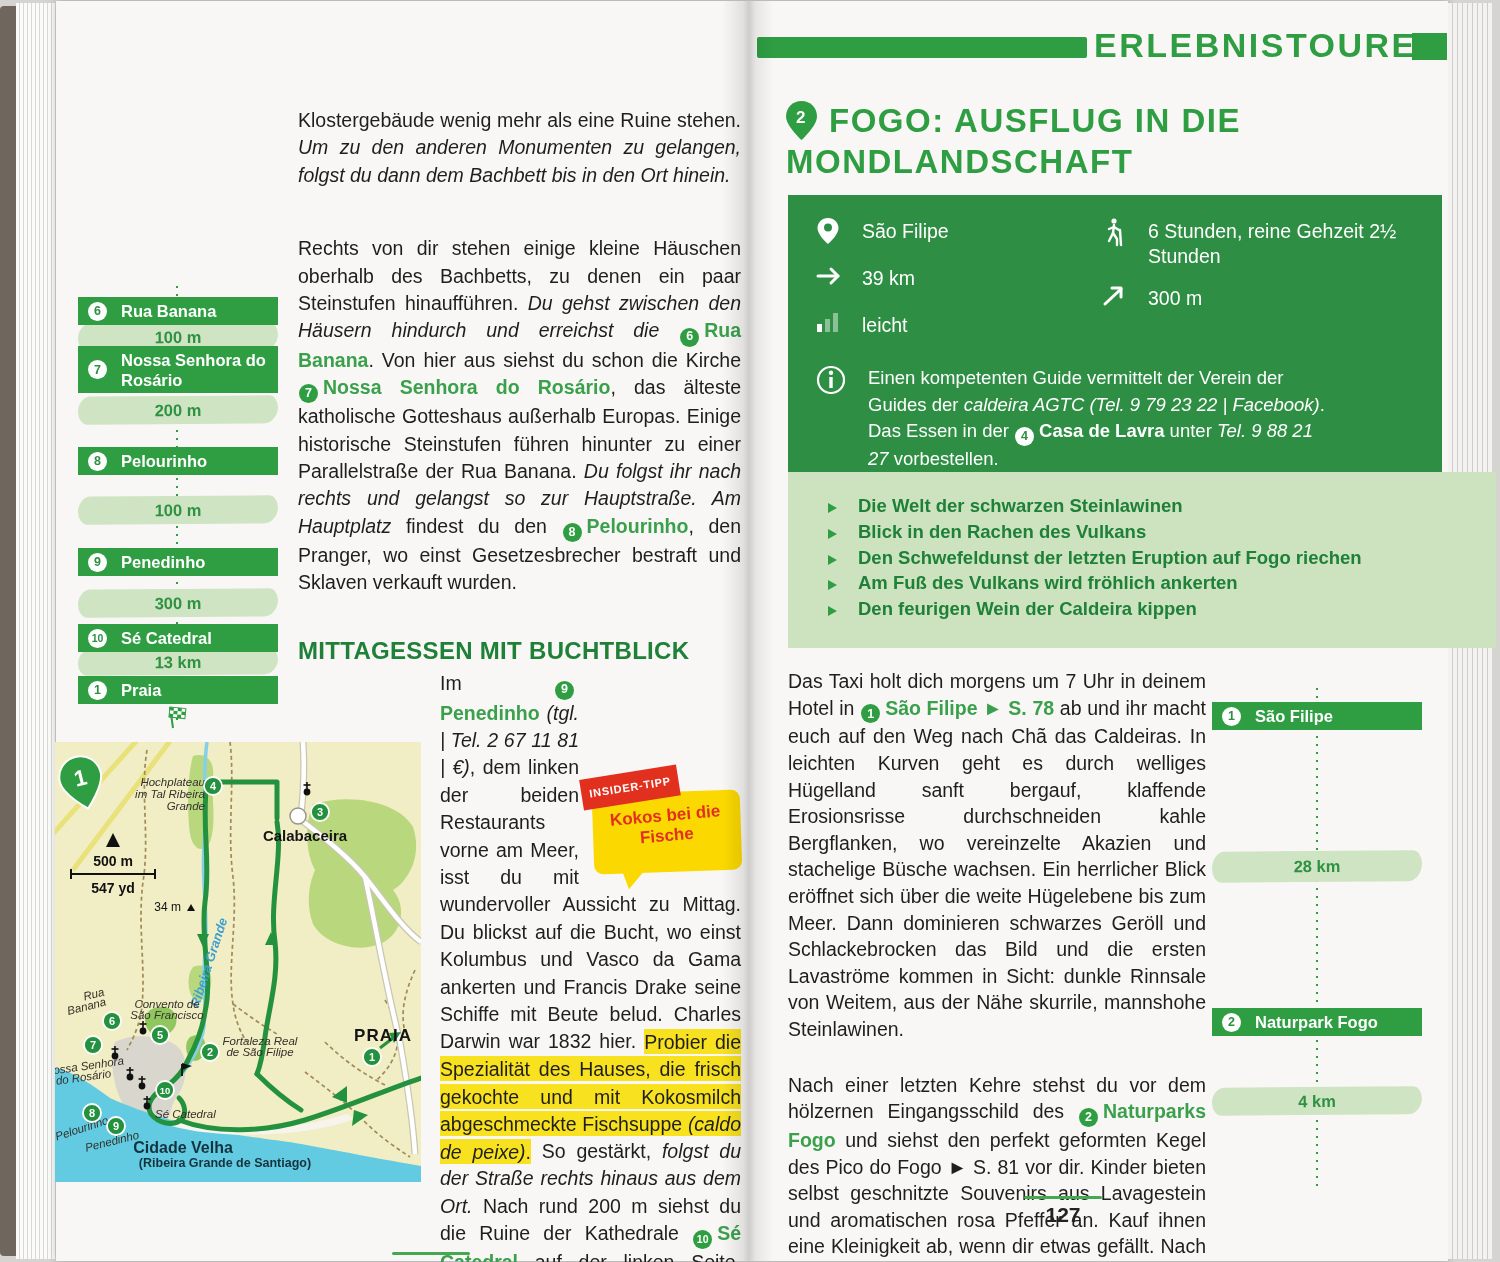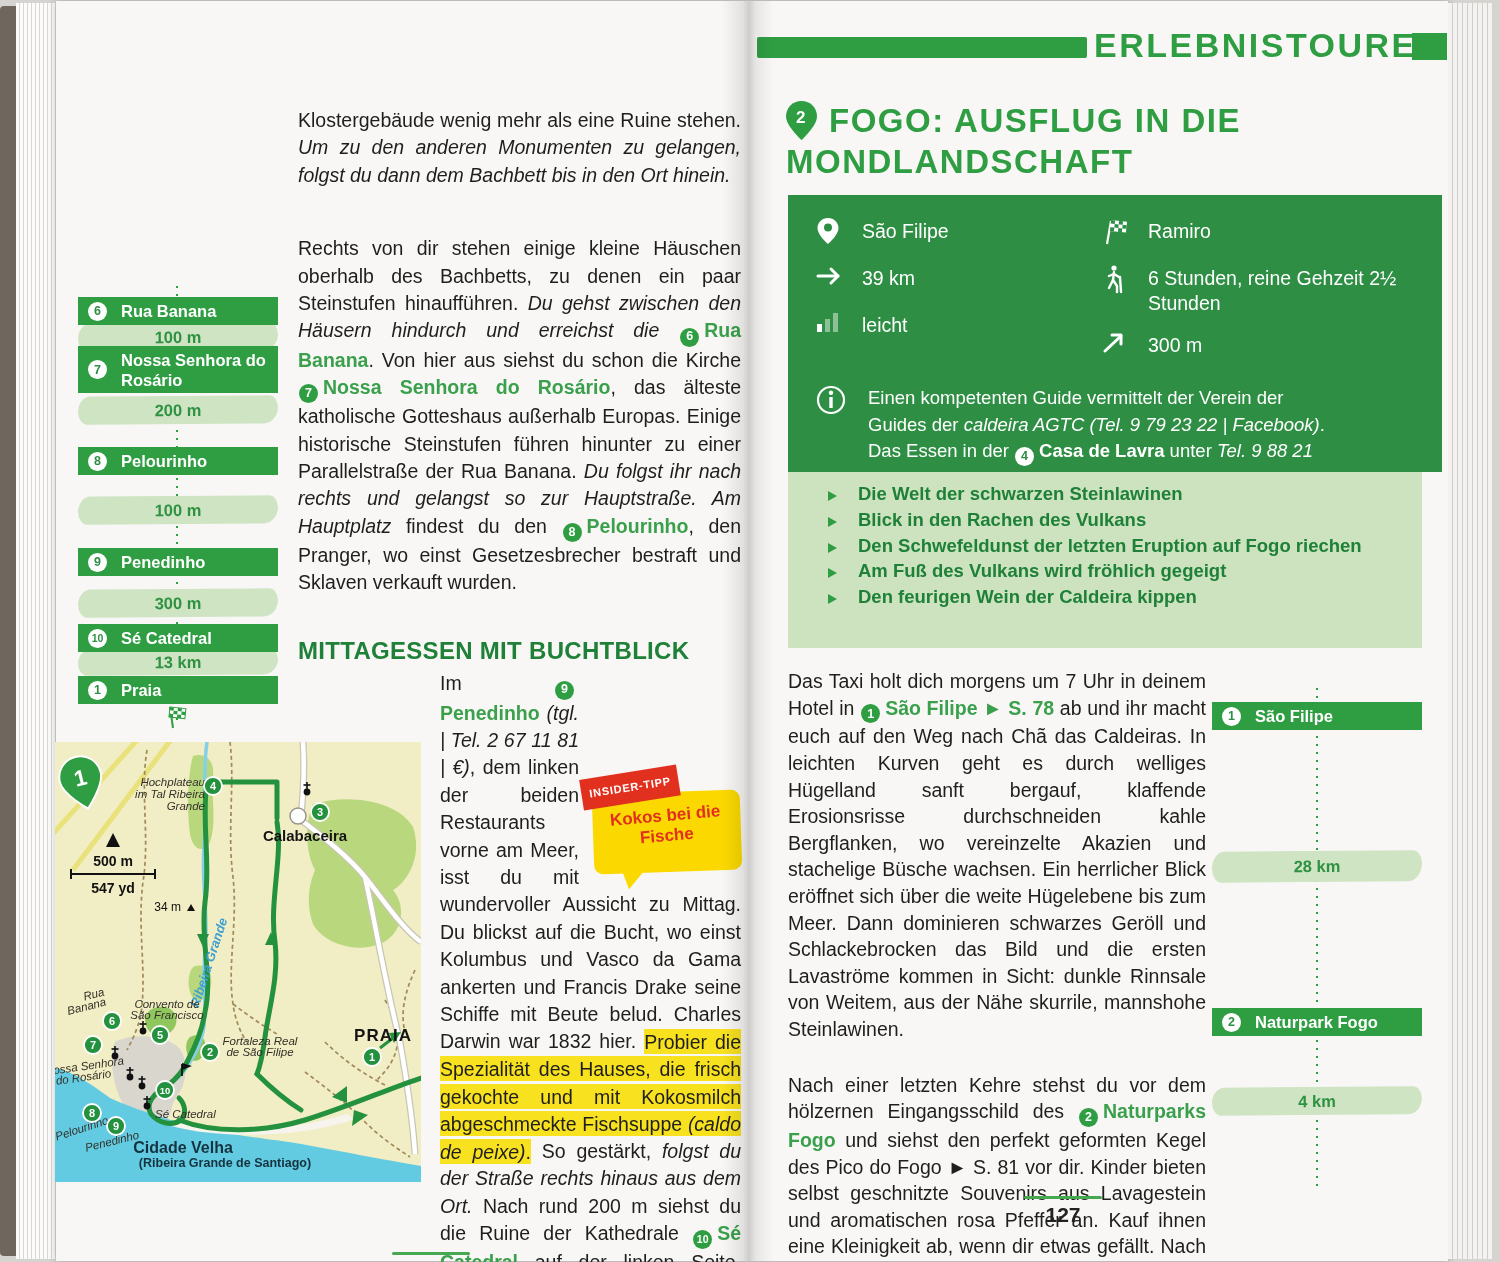--- a/index.html
+++ b/index.html
@@ -60,22 +60,22 @@
   #rp-title{position:absolute;left:786px;top:100px;width:640px;color:#2f9e43;font-weight:800;
     font-size:33px;line-height:41px;letter-spacing:1.5px;}
   #rp-title .t-line1{display:flex;align-items:center;gap:12px;}
   #stats-box{position:absolute;left:788px;top:195px;width:654px;height:277px;background:#2e8f44;box-sizing:border-box;
     padding:22px 0 0 28px;}
   .stats-cols{display:grid;grid-template-columns:286px 1fr;}
   .stat-row{display:grid;grid-template-columns:46px 1fr;align-items:flex-start;margin-bottom:15px;min-height:32px;}
   .stat-row .txt{color:#fff;font-size:19.5px;line-height:25px;padding-top:2px;}
   .info-row{display:grid;grid-template-columns:52px 1fr;margin-top:7px;padding-right:105px;}
   .info-row .txt{font-size:18.5px;line-height:26.5px;text-align:left;}
-  #hl-box{position:absolute;left:788px;top:472px;width:634px;height:176px;background:#cde3c0;box-sizing:border-box;
-    padding:9px 0 0 40px;}
+  #hl-box{position:absolute;left:788px;top:472px;width:708px;height:176px;background:#cde3c0;box-sizing:border-box;
+    padding:21px 0 0 40px;}
   .hl-item{display:flex;align-items:baseline;color:#1f8038;font-weight:bold;font-size:18.5px;line-height:25.8px;}
   .hl-item:before{content:"";width:0;height:0;border-left:9px solid #2f9e43;border-top:5.5px solid transparent;
     border-bottom:5.5px solid transparent;margin-right:12px;position:relative;top:1px;flex:0 0 9px;}
   #right-col{position:absolute;left:788px;top:668px;width:418px;line-height:26.6px;}
   #right-col .p1{margin-bottom:29px;}
   
   .footer{position:absolute;width:160px;text-align:center;}
   .footer .rule{width:78px;height:3px;background:#46a850;margin:0 auto 4px auto;border-radius:2px;}
   .footer .num{font-size:21px;font-weight:bold;color:#222;}
   
@@ -345,35 +345,20 @@
             <span><svg width="24" height="22" viewBox="0 0 24 22">
                 <rect x="1" y="13" width="5" height="8" fill="#fff"></rect>
                 <rect x="9" y="8" width="5" height="13" fill="rgba(255,255,255,.45)"></rect>
                 <rect x="17" y="2" width="5" height="19" fill="rgba(255,255,255,.45)"></rect>
               </svg></span>
             <span class="txt">leicht</span>
           </div>
         </div>
       <div id="stats-right">
           <div class="stat-row">
-            <span><svg width="28" height="28" viewBox="0 0 28 28">
-                <line x1="5" y1="27" x2="9" y2="4" stroke="#fff" stroke-width="2.2"></line>
-                <g transform="rotate(6 9 4)">
-                  <rect x="9" y="3" width="16" height="11" fill="#fff"></rect>
-                  <rect x="9" y="3" width="4" height="3.6" fill="#2e8f44"></rect>
-                  <rect x="17" y="3" width="4" height="3.6" fill="#2e8f44"></rect>
-                  <rect x="13" y="6.6" width="4" height="3.6" fill="#2e8f44"></rect>
-                  <rect x="21" y="6.6" width="4" height="3.6" fill="#2e8f44"></rect>
-                  <rect x="9" y="10.2" width="4" height="3.8" fill="#2e8f44"></rect>
-                  <rect x="17" y="10.2" width="4" height="3.8" fill="#2e8f44"></rect>
-                </g>
-              </svg></span>
-            <span class="txt">Ramiro</span>
-          </div>
-          <div class="stat-row">
             <span><svg width="26" height="30" viewBox="0 0 26 30">
                 <g stroke="#fff" stroke-width="2.4" fill="none" stroke-linecap="round" stroke-linejoin="round">
                   <circle cx="12" cy="4" r="2.6" fill="#fff" stroke="none"></circle>
                   <path d="M12,8 L11,16"></path>
                   <path d="M12,10 L17,13"></path>
                   <path d="M12,10 L7,12"></path>
                   <path d="M11,16 L7,24"></path>
                   <path d="M11,16 L15,22 L15,28"></path>
                   <path d="M18,13 L19,28"></path>
                 </g>
@@ -405,21 +390,21 @@
       <div class="hl-item">
         <span>Die Welt der schwarzen Steinlawinen</span>
       </div>
       <div class="hl-item">
         <span>Blick in den Rachen des Vulkans</span>
       </div>
       <div class="hl-item">
         <span>Den Schwefeldunst der letzten Eruption auf Fogo riechen</span>
       </div>
       <div class="hl-item">
-        <span>Am Fuß des Vulkans wird fröhlich gegeigt</span>
+        <span>Am Fuß des Vulkans wird fröhlich ankerten</span>
       </div>
       <div class="hl-item">
         <span>Den feurigen Wein der Caldeira kippen</span>
       </div>
     </div>
 
   <div id="right-col" class="body-text">
     <p class="p1"><span>Das Taxi holt dich morgens um 7 Uhr in deinem Hotel in </span><span class="badge">1</span><span class="s-g">São Filipe ► S. 78</span><span> ab und ihr macht euch auf den Weg nach Chã das Caldeiras. In leichten Kurven geht es durch welliges Hügelland sanft bergauf, klaffende Erosionsrisse durchschneiden kahle Bergflanken, wo vereinzelte Akazien und stachelige Büsche wachsen. Ein herrlicher Blick eröffnet sich über die weite Hügelebene bis zum Meer. Dann dominieren schwarzes Geröll und Schlackebrocken das Bild und die ersten Lavaströme kommen in Sicht: dunkle Rinnsale von Weitem, aus der Nähe skurrile, mannshohe Steinlawinen.</span></p>
     <p><span>Nach einer letzten Kehre stehst du vor dem hölzernen Eingangsschild des </span><span class="badge">2</span><span class="s-g">Naturparks Fogo</span><span> und siehst den perfekt geformten Kegel des Pico do Fogo ► S. 81 vor dir. Kinder bieten selbst geschnitzte Souvenirs aus Lavagestein und aromatischen rosa Pfeffer an. Kauf ihnen eine Kleinigkeit ab, wenn dir etwas gefällt. Nach einem Fotostopp fährst du in die bizarre Kraterlandschaft hinein bis zur Stelle, wo 2014 die Lava die Straße verschluckte.</span></p>
   </div>

